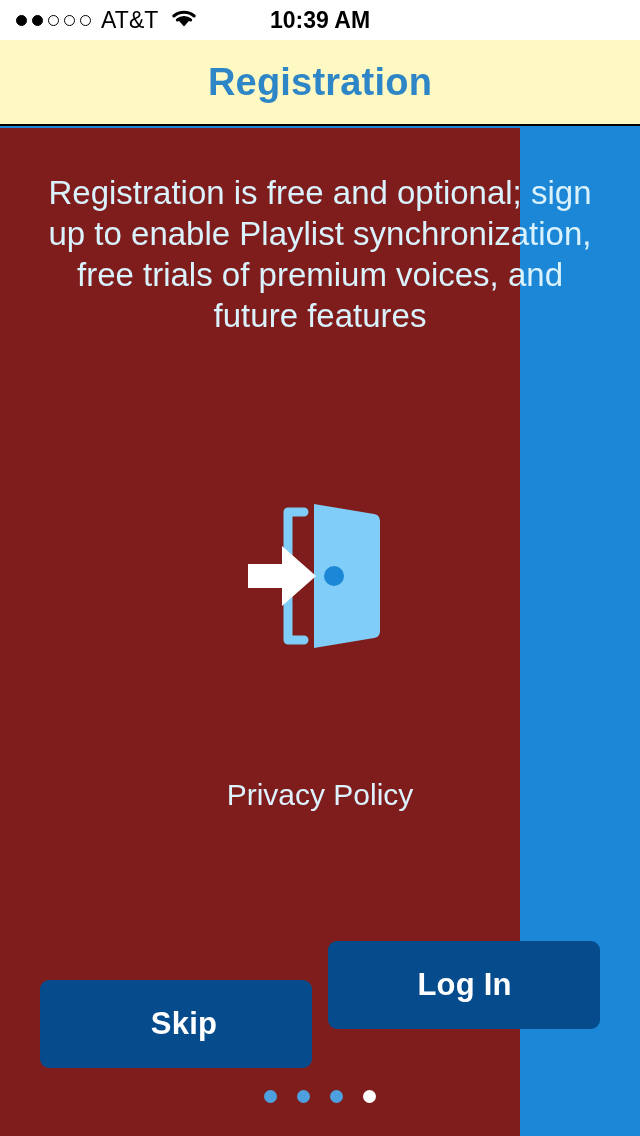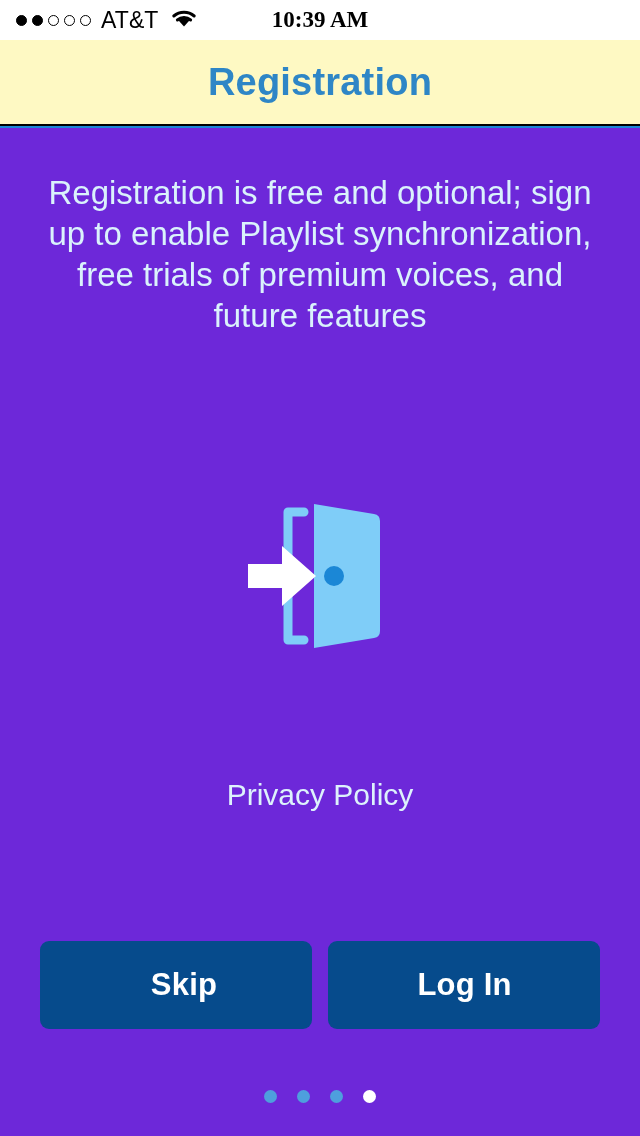--- a/index.html
+++ b/index.html
@@ -64,21 +64,20 @@
   }
   .status-center {
     position: absolute;
     left: 0;
     width: 640px;
     text-align: center;
     font-size: 23px;
     font-weight: bold;
     color: #000;
     pointer-events: none;
-    font-family: Liberation Serif, serif;
   }
   .status-right {
     display: flex;
     align-items: center;
     justify-content: flex-end;
     flex: 1 1 0;
     gap: 8px;
   }
   .bt-icon { display: block; }
   .battery-pct {
@@ -127,23 +126,23 @@
     font-size: 38px;
     font-weight: bold;
     color: #2e86c6;
     letter-spacing: 0.2px;
   }
 
   
   .content {
     position: absolute;
     top: 128px; left: 0;
-    width: 640px;
+    width: 520px;
     height: 1008px;
-    background: #6d28d9;
+    background: #7f1d1d;
   }
   .intro-text {
     position: absolute;
     top: 44px;
     left: 38px;
     width: 564px;
     text-align: center;
     font-size: 33px;
     line-height: 41px;
     color: #daf2fc;
@@ -189,21 +188,21 @@
   }
   .btn-signup {
     position: absolute;
     top: 710px;
     left: 40px;
     width: 560px;
     height: 88px;
   }
   .btn-skip {
     position: absolute;
-    top: 813px;
+    top: 852px;
     left: 40px;
     width: 272px;
     height: 88px;
     padding-left: 22px;
   }
   .btn-login {
     position: absolute;
     top: 813px;
     left: 328px;
     width: 272px;

